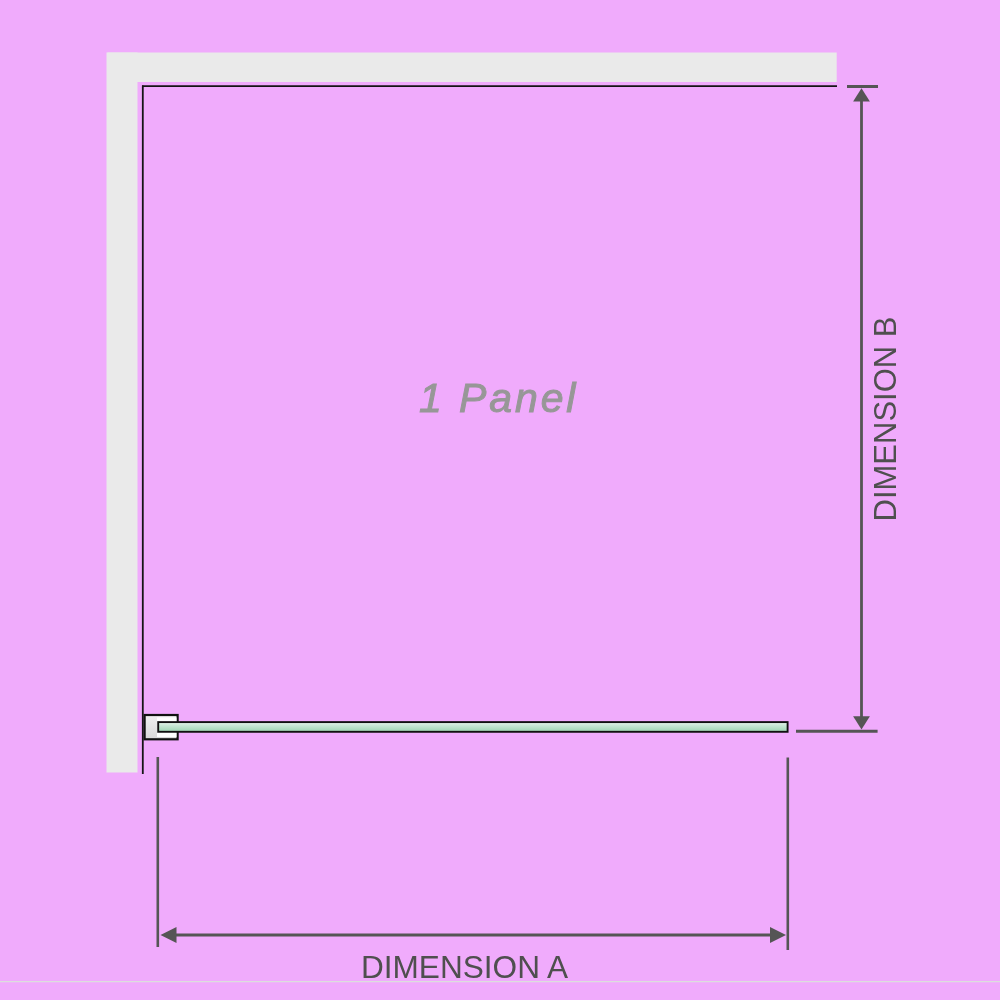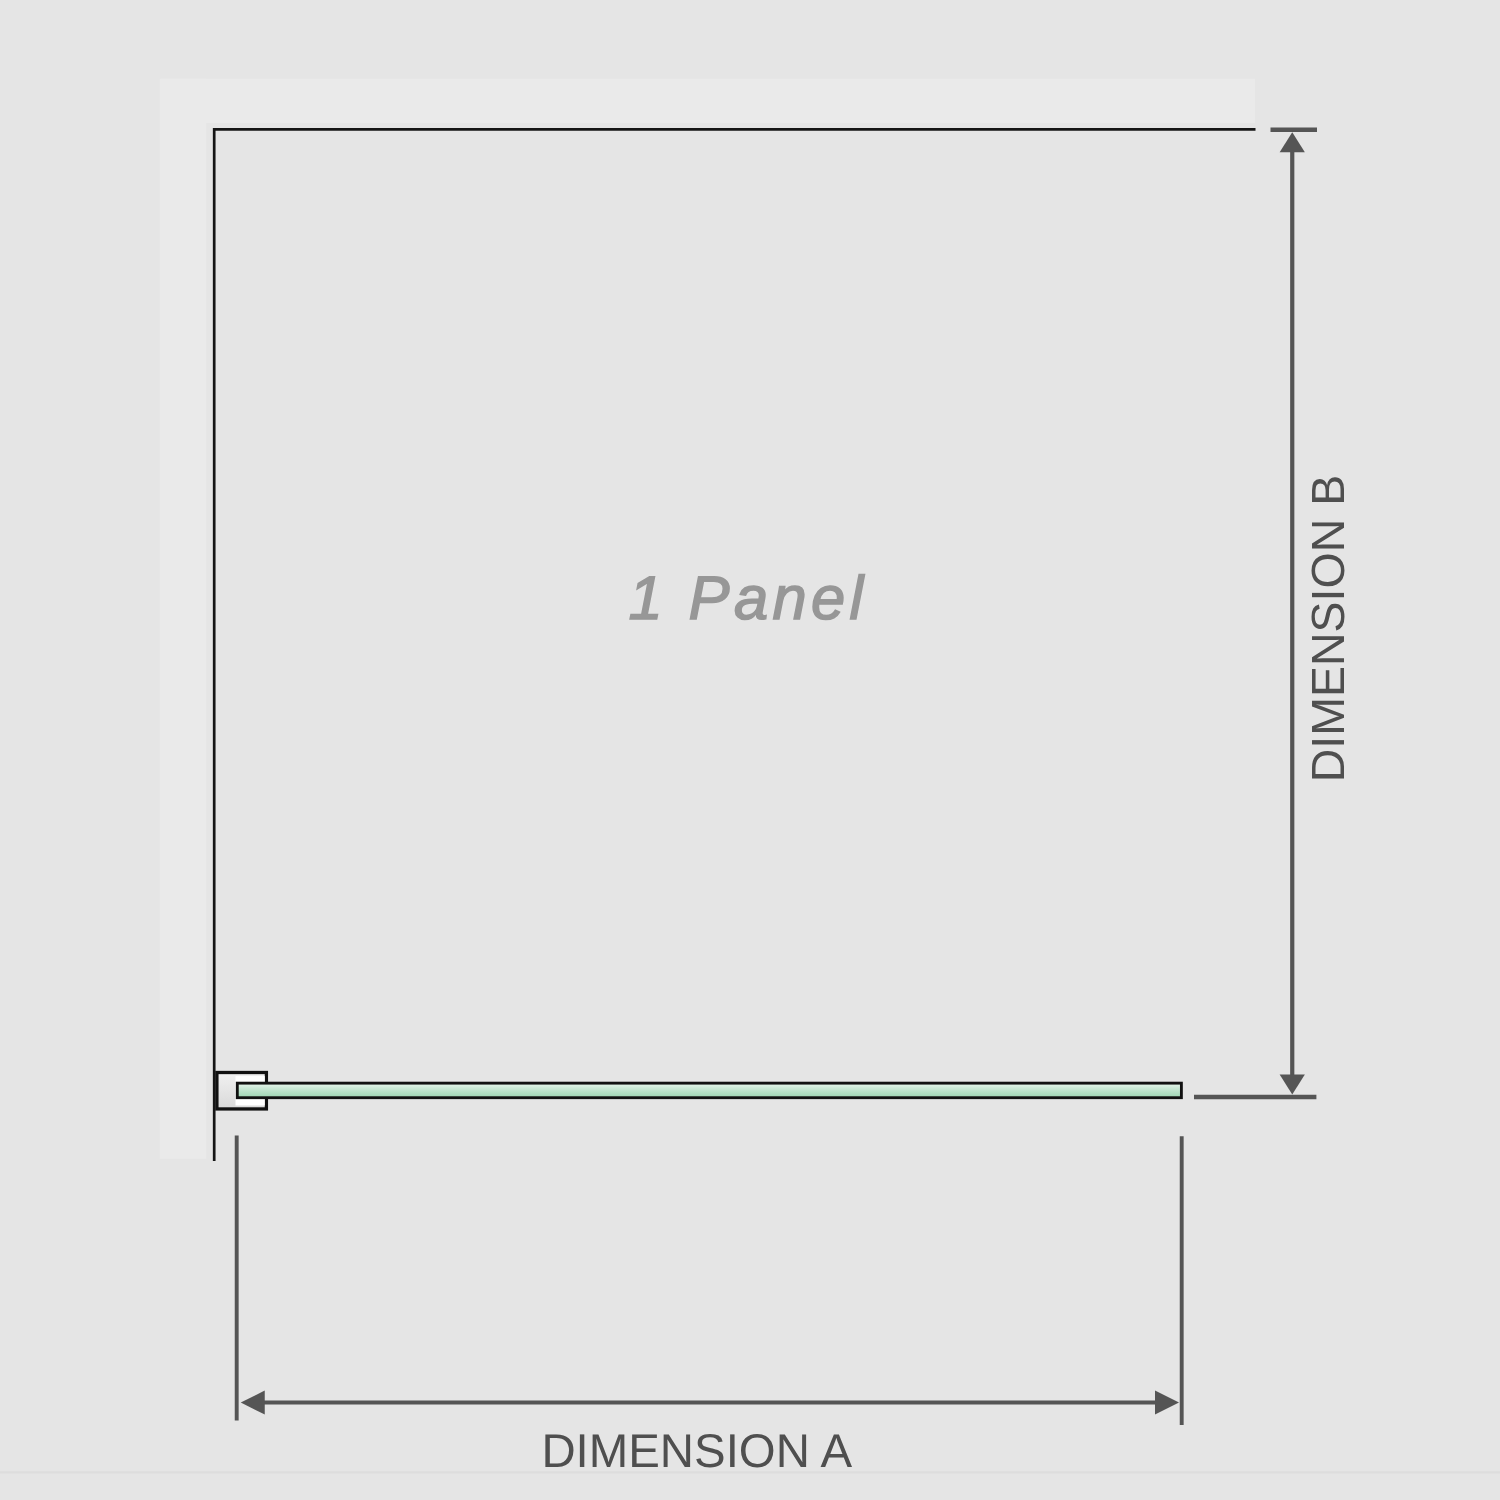--- a/index.html
+++ b/index.html
@@ -1,16 +1,16 @@
 <!DOCTYPE html>
 <html><head>
 <meta charset="utf-8">
 <style>
   html,body{margin:0;padding:0;background:#ffffff;}
-  .canvas{position:relative;width:1000px;height:1000px;background:#e5e5e5;overflow:hidden;
+  .canvas{position:relative;width:1000px;height:1000px;background:#f0abfc;overflow:hidden;
           font-family:"Liberation Sans", sans-serif;}
 </style>
 </head>
 <body>
 <div class="canvas">
 <svg width="1000" height="1000" viewBox="0 0 1000 1000" xmlns="http://www.w3.org/2000/svg">
   <defs>
     <linearGradient id="glass" x1="0" y1="0" x2="0" y2="1">
       <stop offset="0" stop-color="#eaf6ee"></stop>
       <stop offset="0.35" stop-color="#c9e8d5"></stop>

